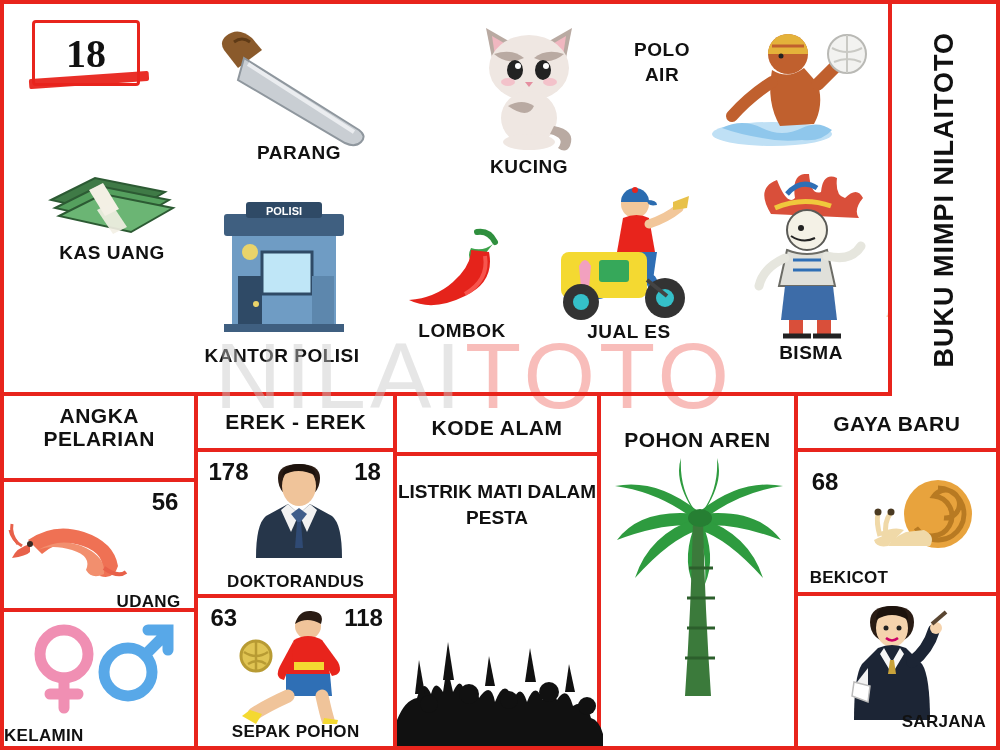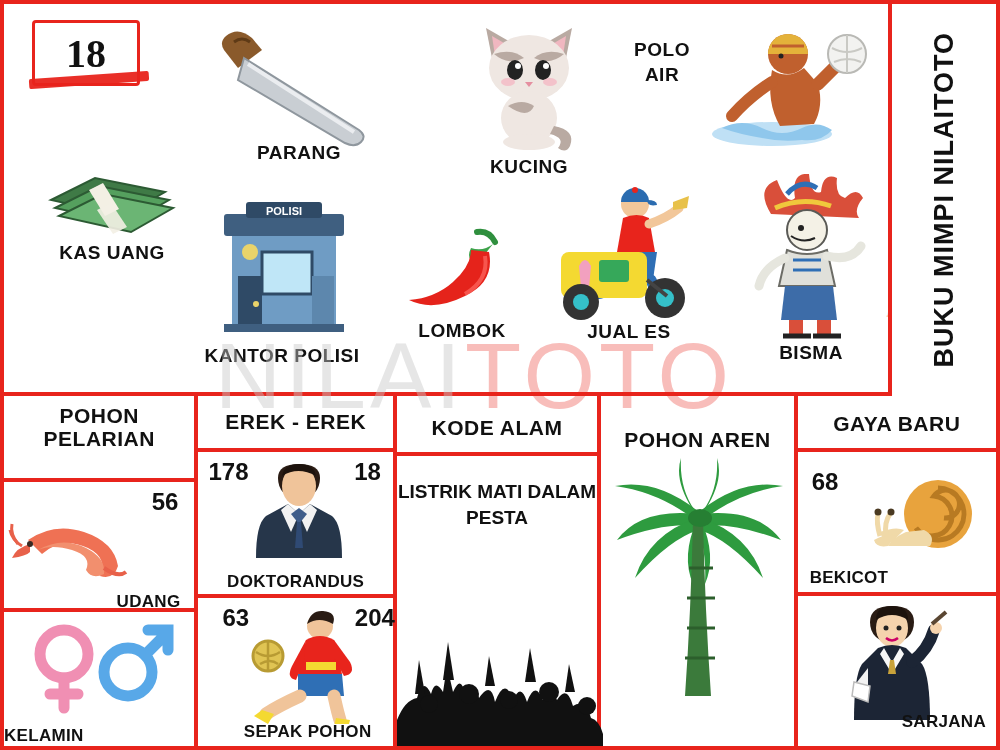--- a/index.html
+++ b/index.html
@@ -279,21 +279,21 @@
   </div>
 
   <div class="vertical-title">
     <span>BUKU MIMPI NILAITOTO</span>
   </div>
 
   <div class="bottom">
 
     <div class="col c1">
       <div class="col-head">
-        <span>POHON PELARIAN</span>
+        <span>ANGKA PELARIAN</span>
       </div>
       <div class="divider-h" style="top:82px;"></div>
 
       <div style="position:absolute; top:86px; left:0; width:100%; height:130px;">
         <div class="cellnum" style="position:absolute; right:16px; top:6px;">56</div>
         <svg width="130" height="78" viewBox="0 0 130 78" style="position:absolute; left:4px; top:28px;">
           <path d="M22 34 q-14 4 -18 14 q14 -2 18 -6z" fill="#e8614a"></path>
           <path d="M20 30 q26 -18 56 -8 q30 10 34 34 q-4 14 -18 10 q8 -18 -12 -28 q-26 -12 -46 6z" fill="#ef7154"></path>
           <path d="M30 40 q24 -14 48 -2 q20 10 18 26 q-12 6 -18 -4 q6 -14 -14 -20 q-20 -6 -34 0z" fill="#f28f6e"></path>
           <path d="M96 58 q14 10 22 4" stroke="#e8614a" stroke-width="4" fill="none"></path>
@@ -334,23 +334,23 @@
           <path d="M44 44 l11 10 -8 18 -10 -22z" fill="#f2f2f2"></path>
           <path d="M66 44 l-11 10 8 18 10 -22z" fill="#f2f2f2"></path>
           <path d="M47 54 l8 10 8 -10 -8 -6z" fill="#3f5d8a"></path>
           <path d="M53 62 l4 0 2 26 -8 0z" fill="#2f4a74"></path>
         </svg>
         <div class="cap-s" style="position:absolute; left:0; right:0; bottom:2px; text-align:center;">DOKTORANDUS</div>
       </div>
 
       <div class="divider-h" style="top:198px;"></div>
 
-      <div style="position:absolute; top:202px; left:12px; width:100%; bottom:0;">
+      <div style="position:absolute; top:202px; left:0; width:100%; bottom:0;">
         <div class="cellnum" style="position:absolute; left:12px; top:6px;">63</div>
-        <div class="cellnum" style="position:absolute; right:10px; top:6px;">204</div>
+        <div class="cellnum" style="position:absolute; right:10px; top:6px;">118</div>
         <svg width="130" height="116" viewBox="0 0 130 116" style="position:absolute; left:40px; top:10px;">
           <circle cx="70" cy="18" r="13" fill="#f0c49a"></circle>
           <path d="M57 16 q4 -14 16 -13 q14 1 10 13 q-14 -8 -26 0z" fill="#2a1c14"></path>
           <path d="M56 32 q14 -8 28 0 l8 34 -44 0z" fill="#e8241c"></path>
           <path d="M56 32 l-14 26 q-6 12 4 14 l8 -20z" fill="#e8241c"></path>
           <path d="M84 32 l16 22 q6 12 -6 14 l-10 -18z" fill="#e8241c"></path>
           <path d="M56 54 h30 v8 h-30z" fill="#f4d931"></path>
           <path d="M48 66 l44 0 2 22 -46 0z" fill="#2f6fb5"></path>
           <path d="M50 88 q-22 10 -34 18" stroke="#f0c49a" stroke-width="13" fill="none" stroke-linecap="round"></path>
           <path d="M84 88 q4 18 6 24" stroke="#f0c49a" stroke-width="13" fill="none" stroke-linecap="round"></path>

